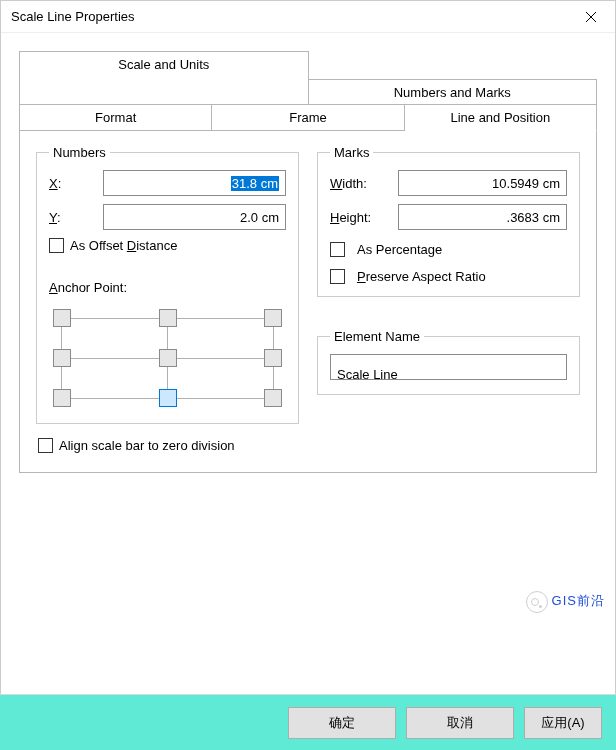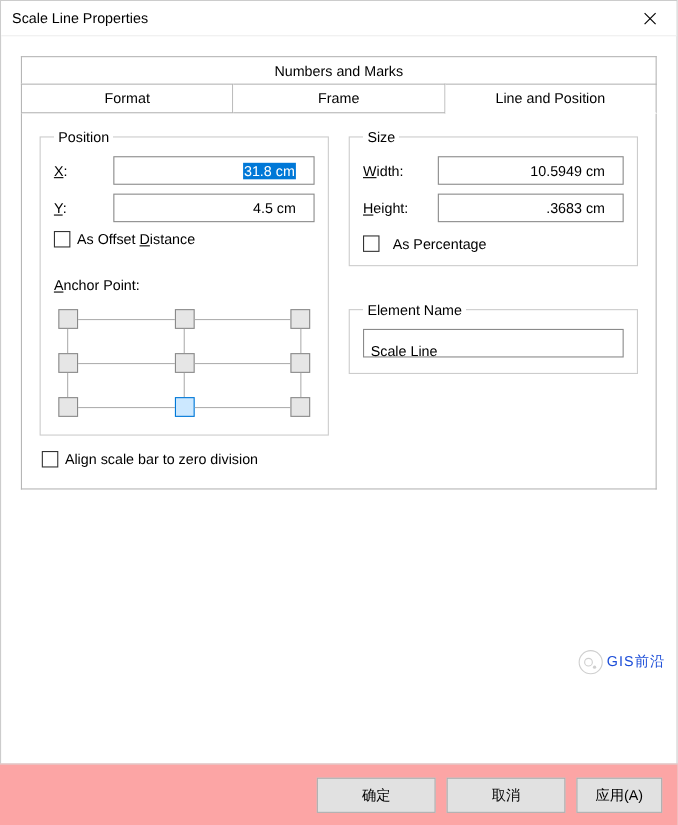--- a/index.html
+++ b/index.html
@@ -25,21 +25,21 @@
 fieldset { border: 1px solid #ccc; padding: 10px 12px 12px 12px; position: relative; }
 legend { padding: 0 4px; color: #000; }
 
 .cols { display: flex; gap: 18px; }
 .col { flex: 1; }
 
 .field-row { display: flex; align-items: center; margin-bottom: 8px; }
 .field-row label { width: 54px; }
 .size-row label { width: 68px; }
 .u { text-decoration: underline; }
-.field-row .textbox { flex: 1; height: 26px; border: 1px solid #8a8a8a; padding: 0 16px; text-align: right; background: #fff; display: flex; align-items: center; justify-content: flex-end; }
+.field-row .textbox { flex: 1; height: 26px; border: 1px solid #8a8a8a; padding: 0 6px; text-align: right; background: #fff; display: flex; align-items: center; justify-content: flex-end; }
 .textbox.sel { position: relative; }
 .textbox.sel .selection { background: #0078d7; color: #fff; padding: 0 1px; }
 
 .check-row { display: flex; align-items: center; gap: 6px; }
 .check { width: 15px; height: 15px; border: 1px solid #333; background: #fff; display: inline-block; }
 
 .anchor-label { margin-top: 27px; }
 .anchor-grid { margin-top: 10px; padding: 4px; }
 .anchor-row { display: flex; align-items: center; justify-content: space-between; }
 .anchor-point { width: 18px; height: 18px; border: 1px solid #8a8a8a; background: #e6e6e6; }
@@ -48,21 +48,21 @@
 .v-lines { display: flex; justify-content: space-between; padding: 0 8px; }
 .v-line { width: 1px; height: 22px; background: #b0b0b0; }
 
 .size-box { }
 .size-checks .check-row { margin-top: 12px; gap: 12px; }
 fieldset.elemname { margin-top: 32px; padding: 10px 12px 14px 12px; }
 .elemname .textbox { width: 100%; height: 26px; border: 1px solid #8a8a8a; padding: 12px 6px; text-align: left; justify-content: flex-start; }
 
 .align-row { margin-top: 14px; margin-left: 2px; }
 
-.button-bar { position: absolute; left: 0; right: 0; bottom: 0; height: 56px; border-top: 1px solid #d9d9d9; display: flex; align-items: center; justify-content: flex-end; gap: 10px; padding: 0 14px; background: #fca5a5; }
+.button-bar { position: absolute; left: 0; right: 0; bottom: 0; height: 56px; border-top: 1px solid #d9d9d9; display: flex; align-items: center; justify-content: flex-end; gap: 10px; padding: 0 14px; background: #5eead4; }
 .btn { min-width: 108px; height: 32px; border: 1px solid #adadad; background: #e1e1e1; text-align: center; line-height: 30px; cursor: pointer; }
 .btn.third { min-width: 78px; overflow: hidden; white-space: nowrap; text-overflow: clip; }
 
 .watermark { position: absolute; right: 10px; bottom: 60px; color: #1d4ed8; font-size: 13px; pointer-events: none; letter-spacing: 1px; }
 .wm-circle { display:inline-block; width:22px; height:22px; border:1px solid #cfcfcf; border-radius:50%; vertical-align: middle; margin-right:4px; position:relative; }
 .wm-circle::after { content:""; position:absolute; left:4px; top:6px; width:6px; height:6px; border:1px solid #cfcfcf; border-radius:50%; }
 .wm-circle::before { content:""; position:absolute; right:5px; bottom:4px; width:3px; height:3px; background:#cfcfcf; border-radius:50%; }
 </style>
 </head>
 <body>
@@ -73,43 +73,44 @@
     <svg viewBox="0 0 12 12">
         <line x1="1" y1="1" x2="11" y2="11"></line>
         <line x1="11" y1="1" x2="1" y2="11"></line>
       </svg>
   </div>
 </div>
 
 <div class="dialog-body">
   <div class="tabs">
     <div class="tab-row top">
+      <div class="tab">Scale and Units</div>
       <div class="tab">Numbers and Marks</div>
     </div>
     <div class="tab-row bottom">
       <div class="tab">Format</div>
       <div class="tab">Frame</div>
       <div class="tab active">Line and Position</div>
     </div>
   </div>
 
   <div class="tab-panel">
     <div class="cols">
       <div class="col">
         <fieldset>
-          <legend>Position</legend>
+          <legend>Numbers</legend>
           <div class="field-row">
             <label><span class="u">X</span>:</label>
             <div class="textbox sel">
                 <span class="selection">31.8 cm</span>
               </div>
           </div>
           <div class="field-row">
             <label><span class="u">Y</span>:</label>
-            <div class="textbox">4.5 cm</div>
+            <div class="textbox">2.0 cm</div>
           </div>
           <div class="check-row">
             <span class="check"></span>
             <span>As Offset <span class="u">D</span>istance</span>
           </div>
           <div class="anchor-label"><span class="u">A</span>nchor Point:</div>
           <div class="anchor-grid">
             <div class="anchor-row">
               <span class="anchor-point"></span>
                 <span class="h-line"></span>
@@ -140,33 +141,37 @@
               <span class="anchor-point active"></span>
                 <span class="h-line"></span>
               <span class="anchor-point"></span>
             </div>
           </div>
         </fieldset>
       </div>
 
       <div class="col">
         <fieldset class="size-box">
-          <legend>Size</legend>
+          <legend>Marks</legend>
           <div class="field-row size-row">
             <label><span class="u">W</span>idth:</label>
             <div class="textbox">10.5949 cm</div>
           </div>
           <div class="field-row size-row">
             <label><span class="u">H</span>eight:</label>
             <div class="textbox">.3683 cm</div>
           </div>
           <div class="size-checks">
             <div class="check-row">
               <span class="check"></span>
               <span>As Percentage</span>
+            </div>
+            <div class="check-row">
+              <span class="check"></span>
+              <span><span class="u">P</span>reserve Aspect Ratio</span>
             </div>
           </div>
         </fieldset>
 
         <fieldset class="elemname">
           <legend>Element Name</legend>
           <div class="textbox">Scale Line</div>
         </fieldset>
       </div>
     </div>

